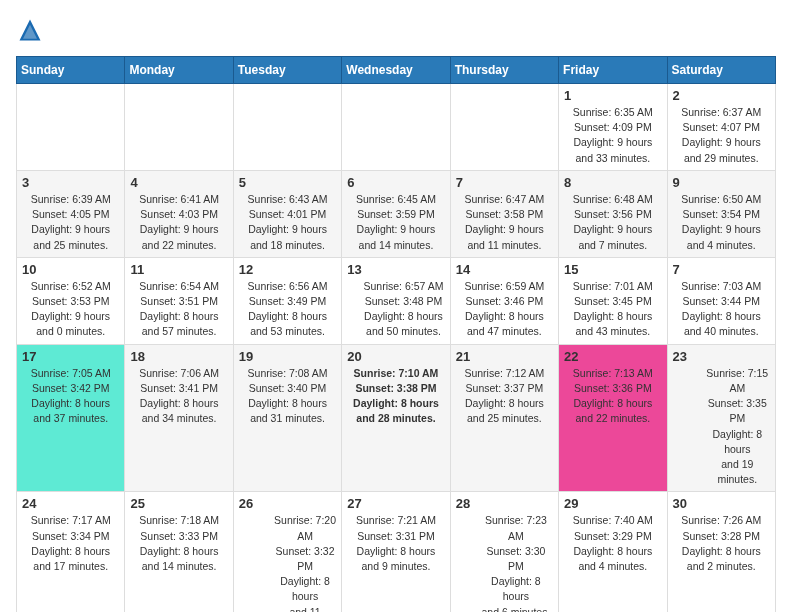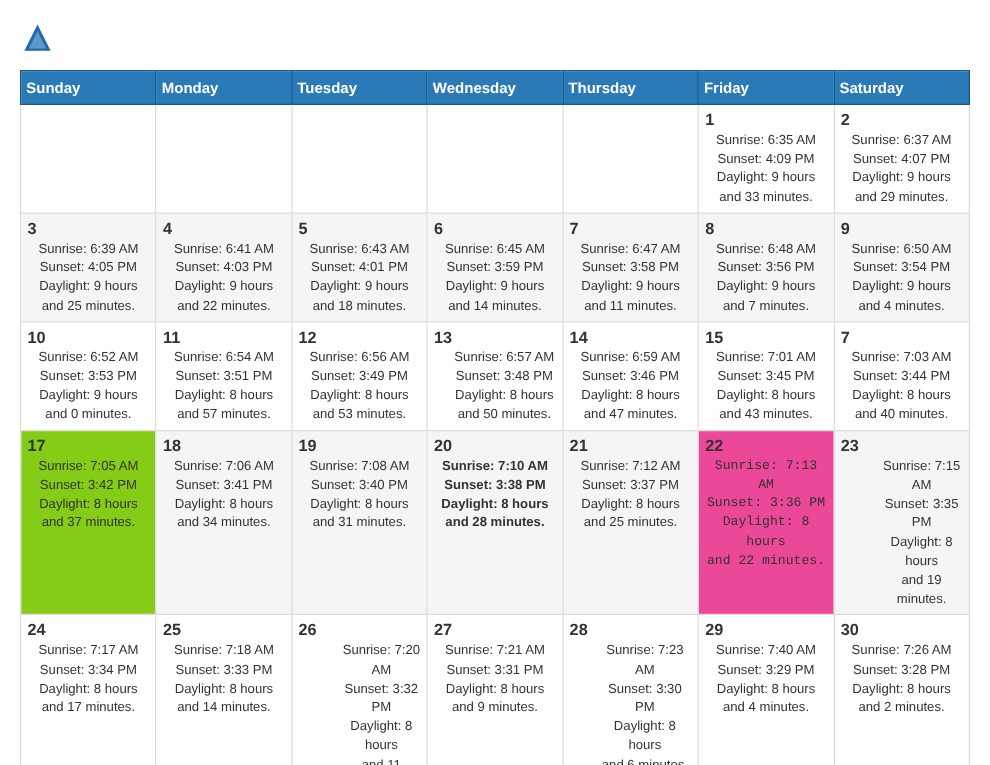--- a/index.html
+++ b/index.html
@@ -229,21 +229,21 @@
         </td>
         <td>
           <span class="day-number">7</span>
           <div class="day-info" style="white-space: pre-line;">Sunrise: 7:03 AM
 Sunset: 3:44 PM
 Daylight: 8 hours
 and 40 minutes.</div>
         </td>
       </tr>
       <tr>
-        <td style="background-color: #84cc16;">
+        <td style="background-color: #5eead4;">
           <span class="day-number">17</span>
           <div class="day-info" style="white-space: pre-line;">Sunrise: 7:05 AM
 Sunset: 3:42 PM
 Daylight: 8 hours
 and 37 minutes.</div>
         </td>
         <td style="background-color: rgb(245, 245, 245);">
           <span class="day-number">18</span>
           <div class="day-info" style="white-space: pre-line;">Sunrise: 7:06 AM
 Sunset: 3:41 PM
@@ -266,21 +266,21 @@
         </td>
         <td style="background-color: rgb(245, 245, 245); margin-top: 41px;">
           <span class="day-number">21</span>
           <div class="day-info" style="white-space: pre-line;">Sunrise: 7:12 AM
 Sunset: 3:37 PM
 Daylight: 8 hours
 and 25 minutes.</div>
         </td>
         <td style="background-color: #ec4899;">
           <span class="day-number">22</span>
-          <div class="day-info" style="white-space: pre-line; font-family: Liberation Mono, monospace;">Sunrise: 7:13 AM
+          <div class="day-info" style="white-space: pre-line;">Sunrise: 7:13 AM
 Sunset: 3:36 PM
 Daylight: 8 hours
 and 22 minutes.</div>
         </td>
         <td style="background-color: rgb(245, 245, 245);">
           <span class="day-number">23</span>
           <div class="day-info" style="white-space: pre-line; margin-left: 32px;">Sunrise: 7:15 AM
 Sunset: 3:35 PM
 Daylight: 8 hours
 and 19 minutes.</div>

